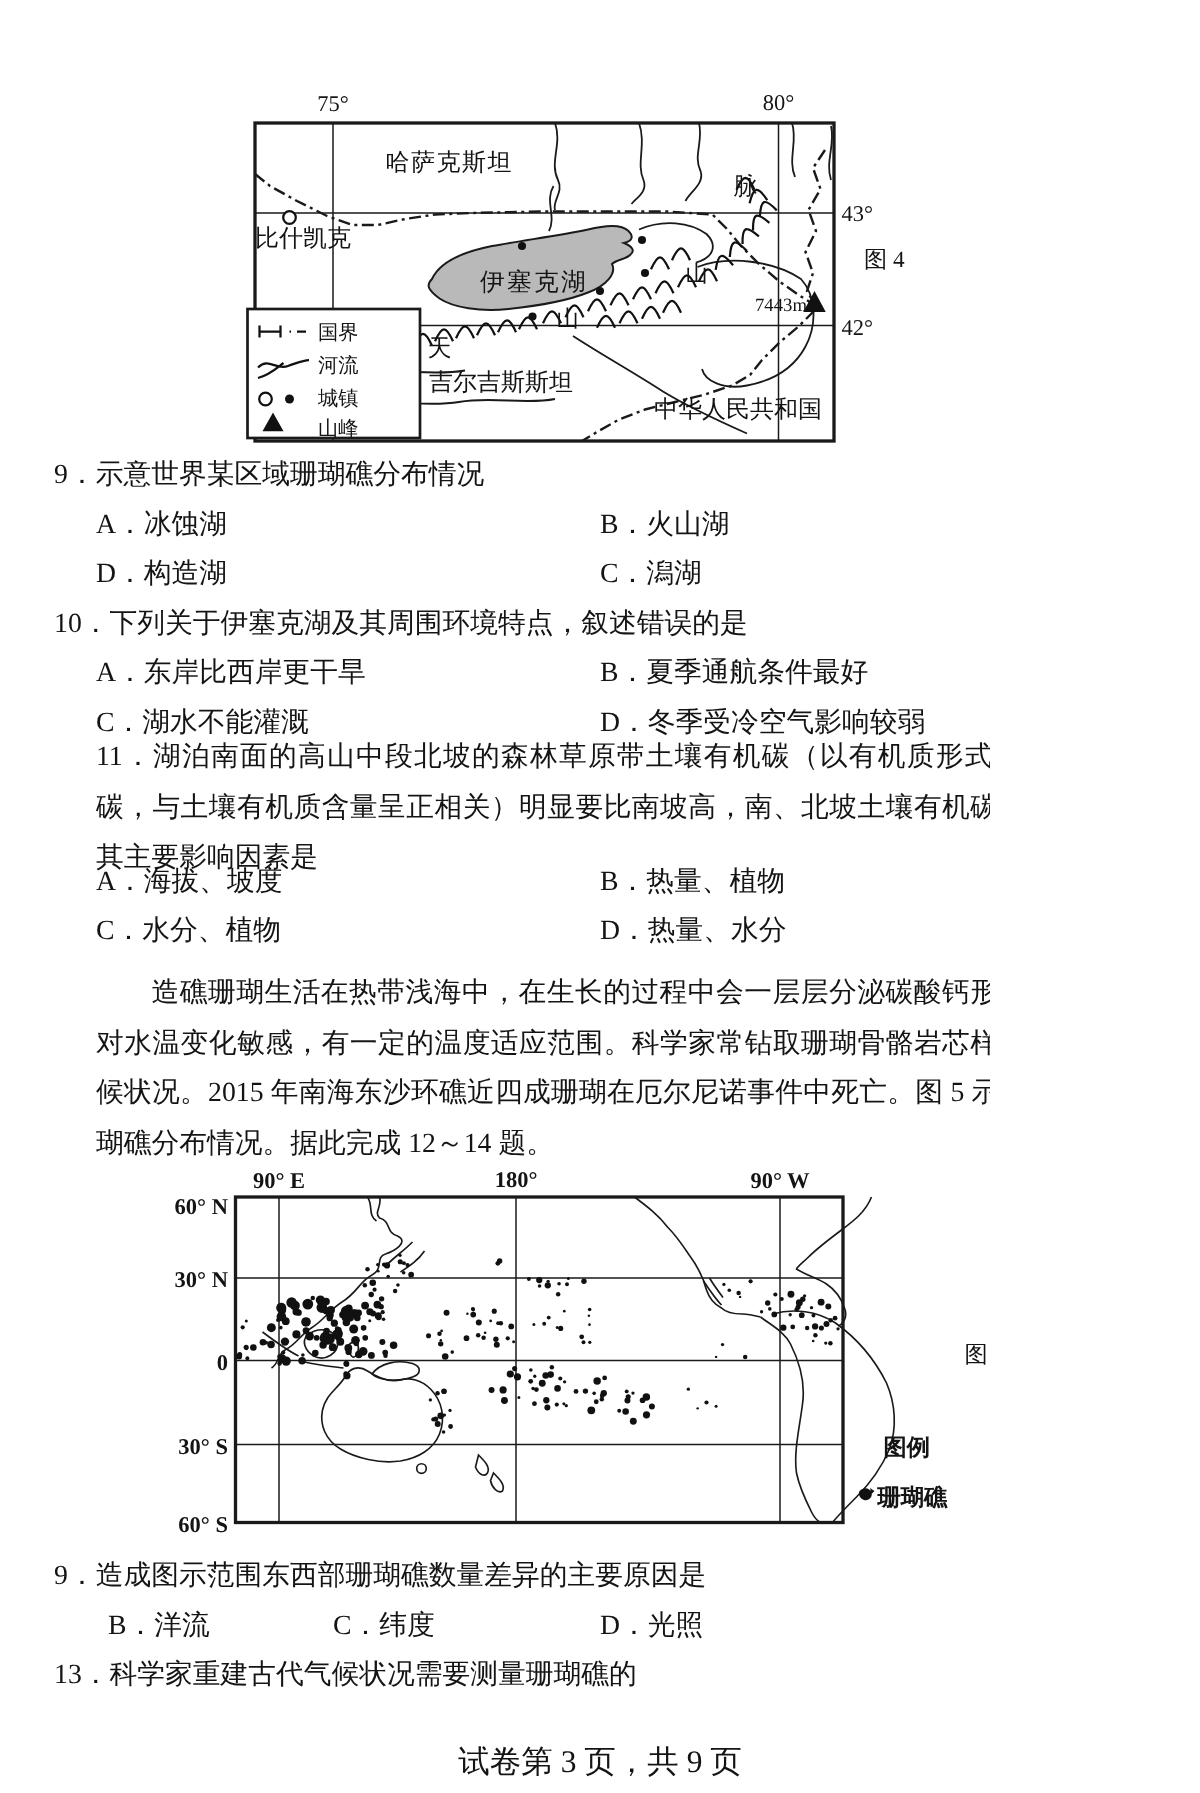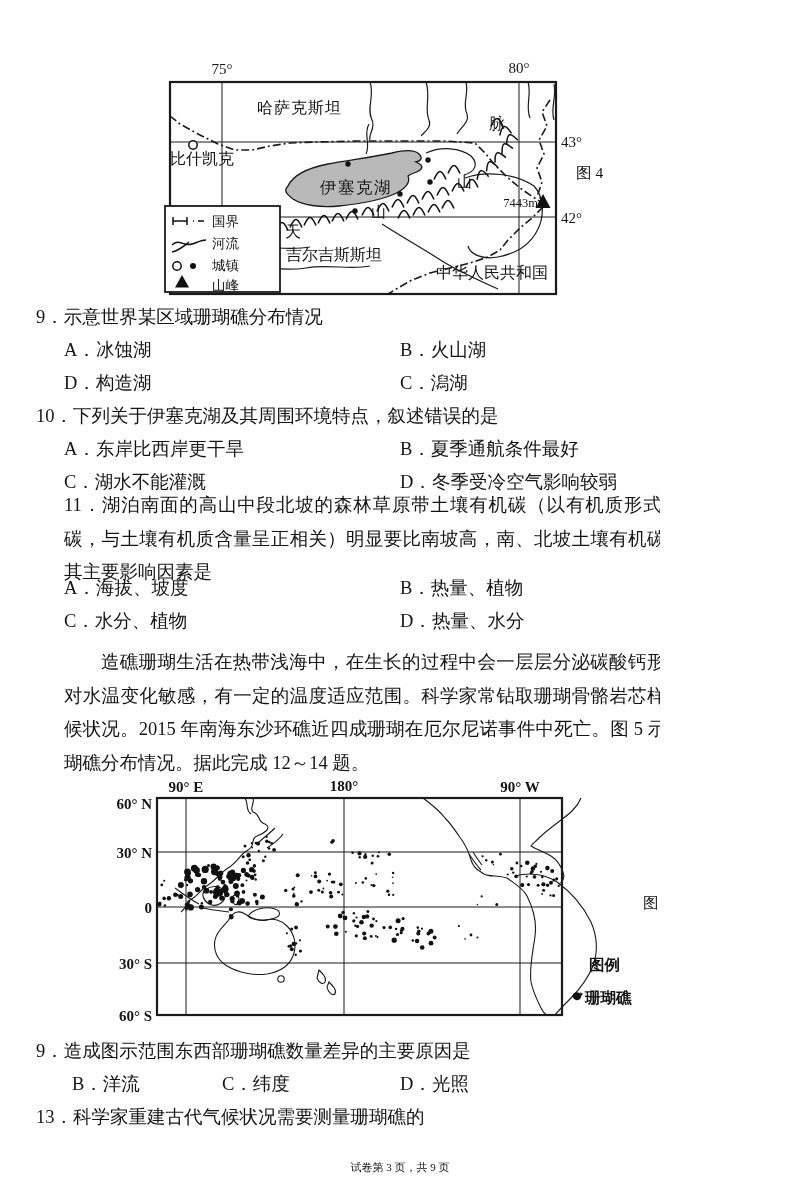--- a/index.html
+++ b/index.html
@@ -6,21 +6,21 @@
   #page{position:relative;width:660px;height:1195px;background:#ffffff;overflow:hidden;
         font-family:"Liberation Serif","DejaVu Serif",serif;color:#141414;border-radius:11px;}
   svg text{font-family:"Liberation Serif","DejaVu Serif",serif;fill:#141414;}
   .q{position:absolute;width:733px;font-size:18.5px;line-height:33px;}
   .stem{white-space:nowrap;}
   .opts{display:grid;}
   .opts2{grid-template-columns:336px 1fr;padding-left:28px;}
   .opts4{grid-template-columns:150px 178px 188px 1fr;padding-left:36px;}
   .opt{white-space:nowrap;}
   .para{text-align:justify;line-height:33.5px;margin-left:28px;}
-  .footer{position:absolute;left:0;top:1160px;width:800px;text-align:center;font-size:11px;}
+  .footer{position:absolute;left:0;top:1160px;width:800px;text-align:center;font-size:21px;}
   .fig{position:absolute;}
 </style>
 </head>
 <body>
 
 <div id="page">
 
   <svg class="fig" style="left:130px;top:54px" width="500" height="246" viewBox="0 0 500 246">
 
     <g fill="none" stroke="#1a1a1a" stroke-width="1.2">

